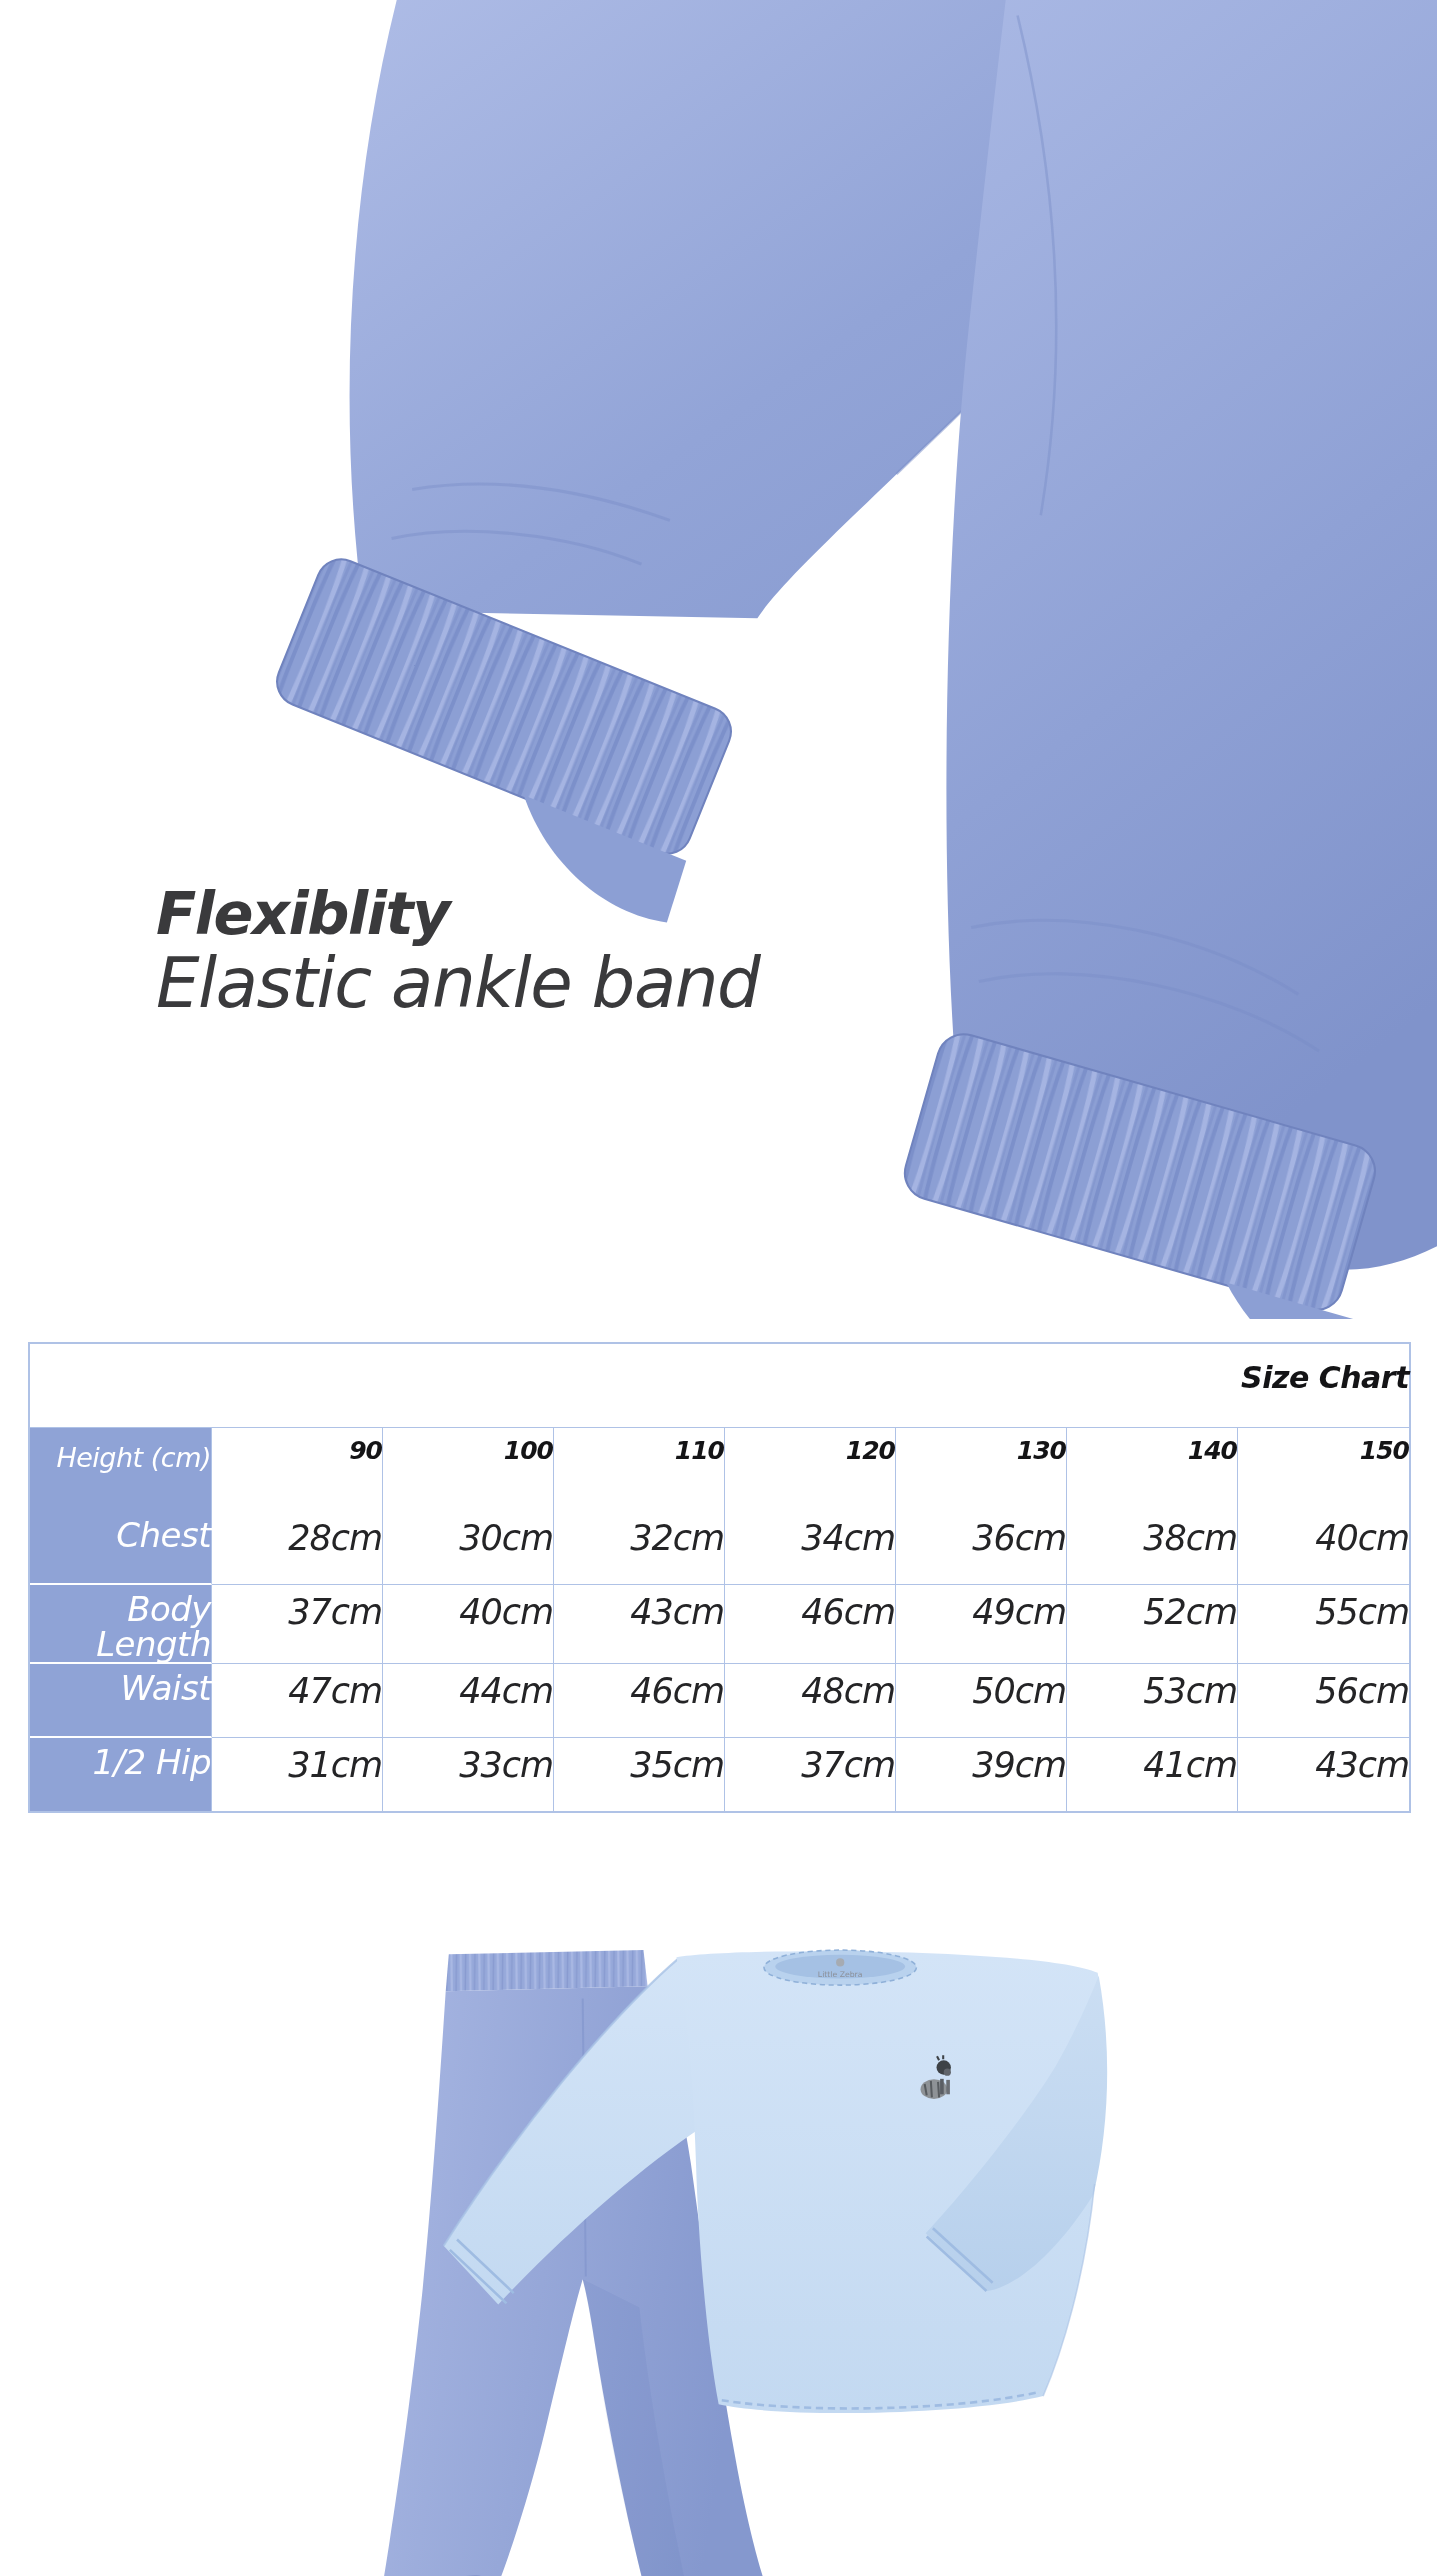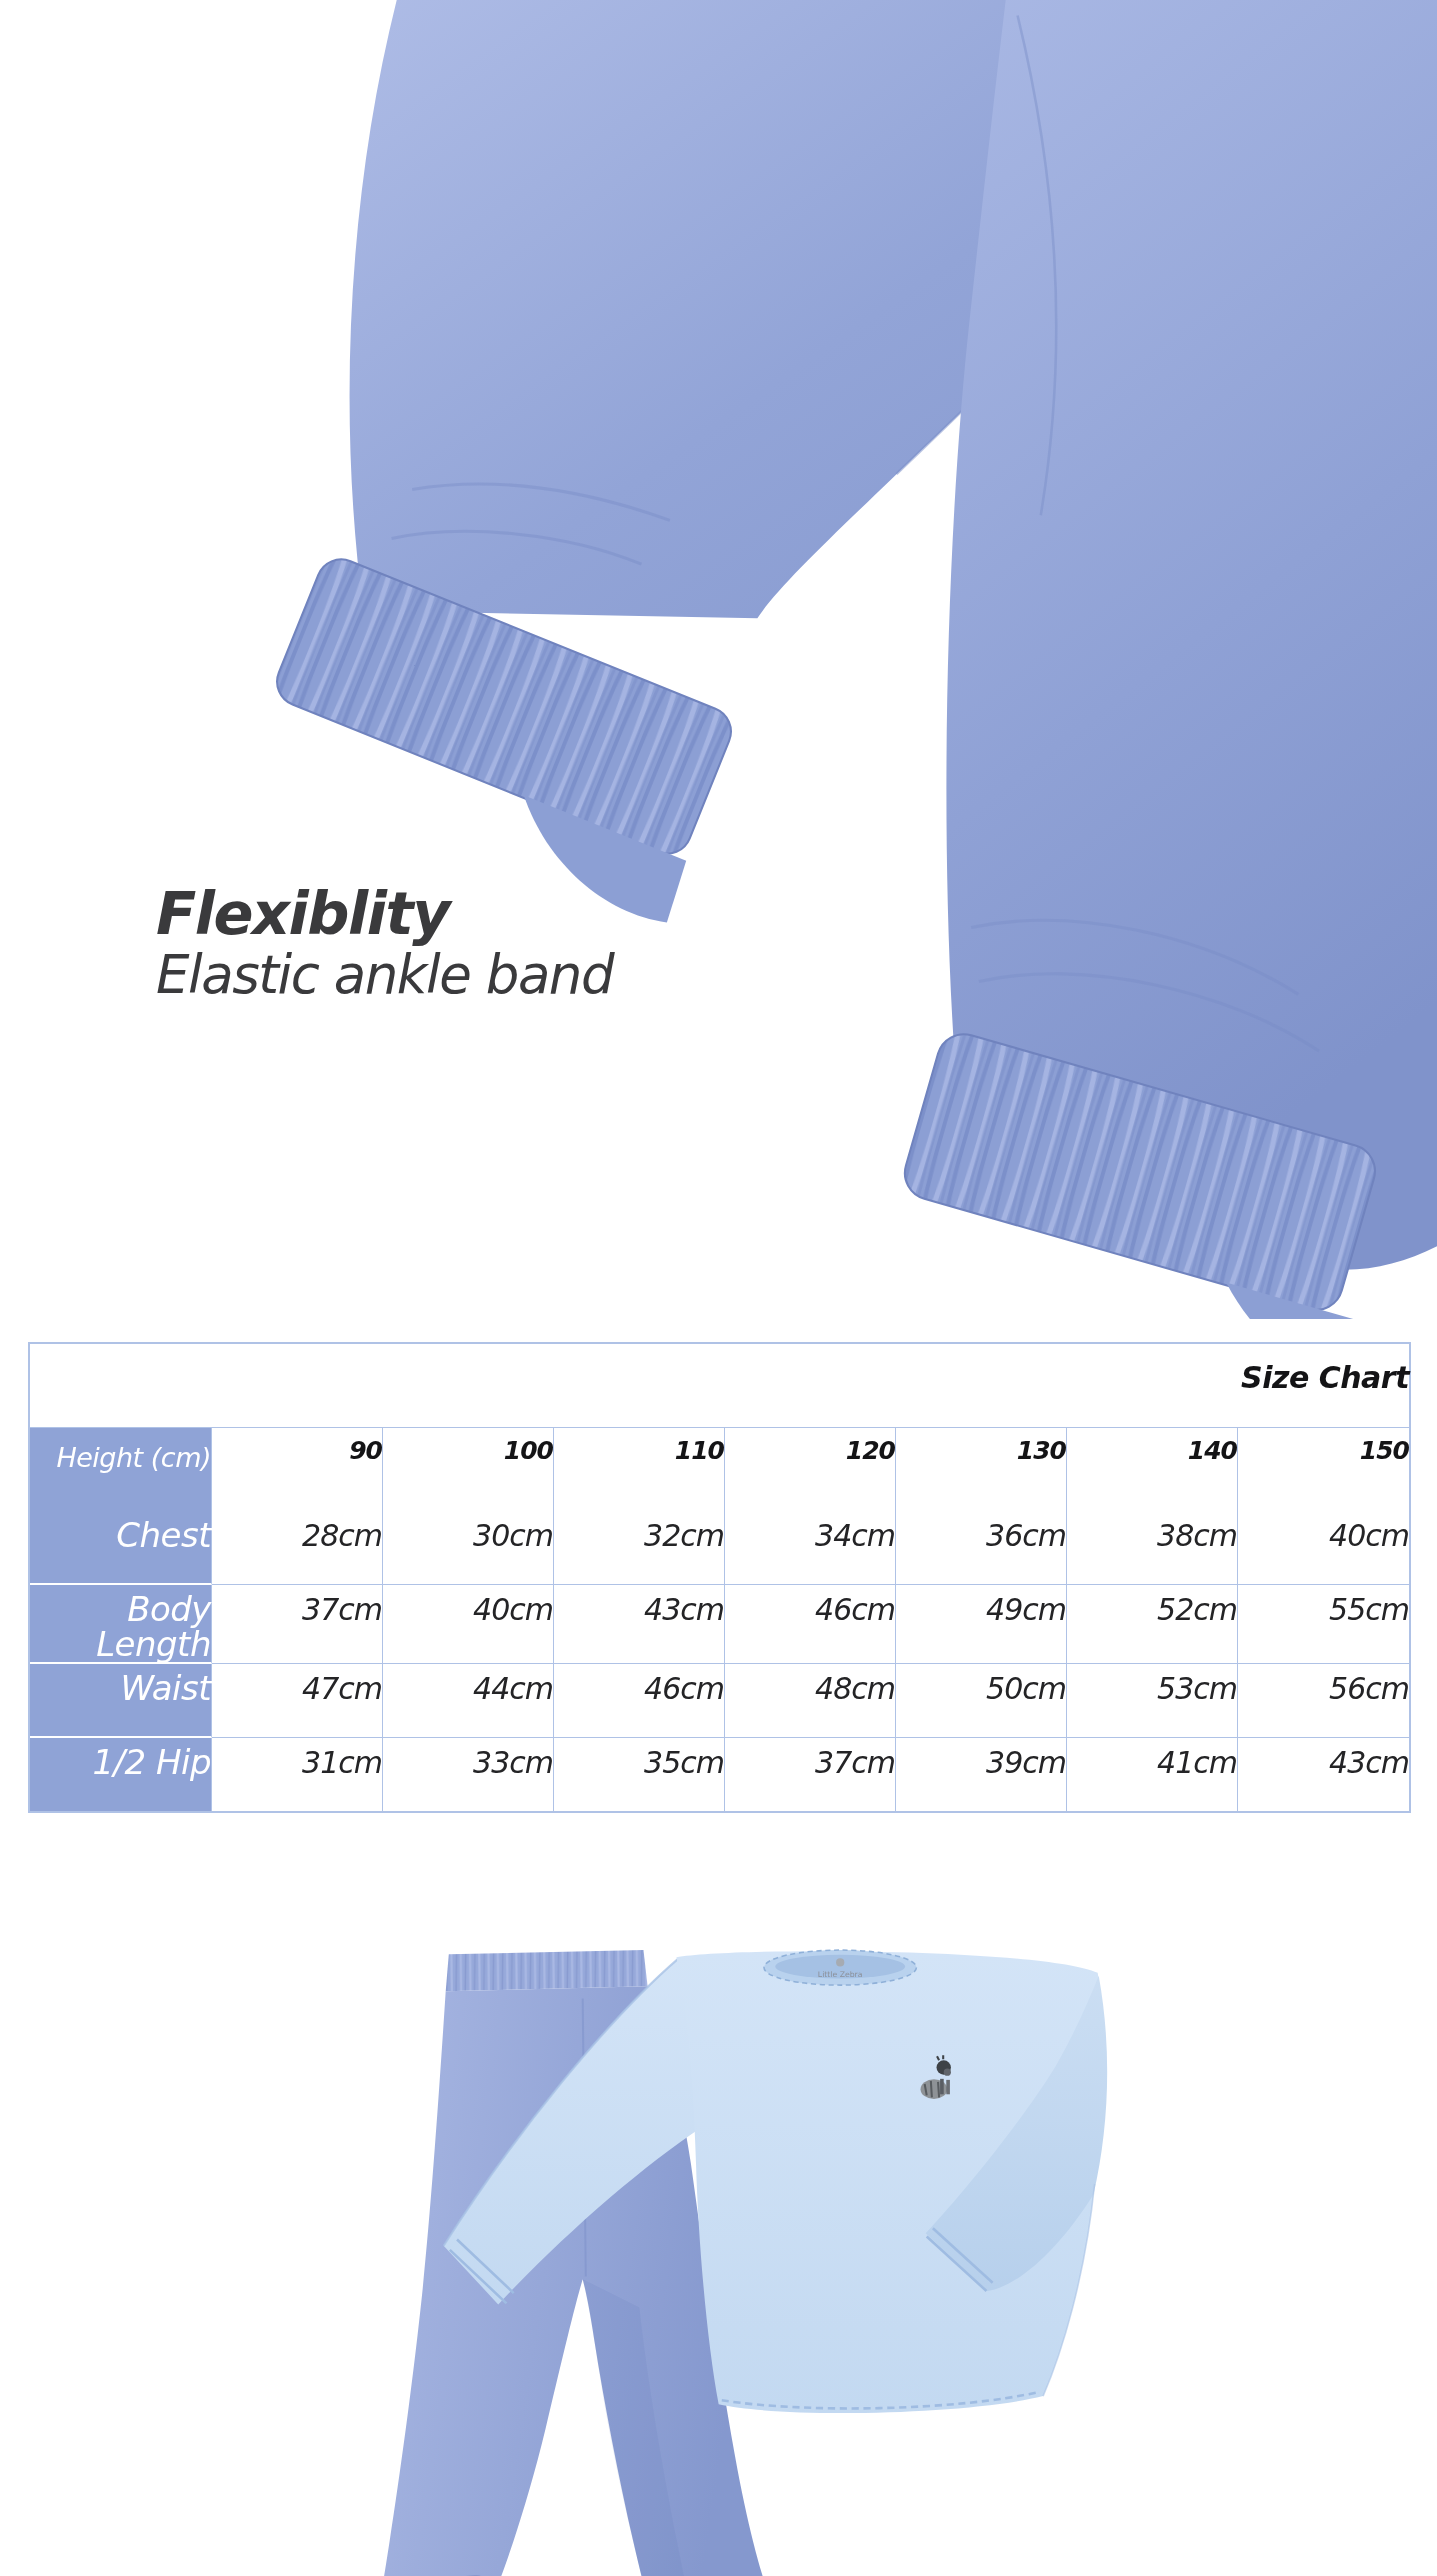--- a/index.html
+++ b/index.html
@@ -8,21 +8,21 @@
     font-family:"DejaVu Sans",sans-serif;
   }
   
   .hero{position:absolute;left:0;top:0;width:1198px;height:1319px;}
   .hero svg{display:block;width:1438px;height:1319px;}
   .hero-caption{position:absolute;left:156px;top:882px;color:var(--heading-text,#3A3A3C);}
   .hero-title{
     font-size:59px;font-weight:bold;font-style:italic;letter-spacing:-1.5px;line-height:1.08;
   }
   .hero-subtitle{
-    font-size:53px;font-weight:normal;font-style:italic;letter-spacing:-1.5px;line-height:1.1;
+    font-size:69px;font-weight:normal;font-style:italic;letter-spacing:-1.5px;line-height:1.1;
   }
   
   .chart-wrap{position:absolute;left:28px;top:1342px;width:1383px;}
   table.size-chart{
     width:100%;table-layout:fixed;border-collapse:separate;border-spacing:0;
     border:2.1px solid var(--table-border,#AFC2E6);
   }
   table.size-chart th,table.size-chart td{
     border-right:1.5px solid var(--table-border,#AFC2E6);
     border-bottom:1.5px solid var(--table-border,#AFC2E6);
@@ -42,21 +42,21 @@
   .label-cell{
     background:var(--table-label-bg,#8FA3D6);color:#ffffff;
     font-size:34px;font-weight:normal;letter-spacing:-0.5px;line-height:1.02;
     padding-top:7.2px !important;white-space:pre-line;
     border-bottom:2.1px solid #fff !important;
   }
   table.size-chart tr:last-child .label-cell{border-bottom:none !important;}
   .corner-cell{height:67px;padding-top:16.5px !important;font-size:27px;}
   .value-cell{
     height:66px;background:#fff;color:var(--table-text,#242426);
-    font-size:30px;font-weight:normal;letter-spacing:-1px;padding-top:7.2px !important;
+    font-size:35px;font-weight:normal;letter-spacing:-1px;padding-top:7.2px !important;
   }
   
   .set-photo{position:absolute;left:361px;top:1947px;width:773px;height:721px;}
   .set-photo svg{display:block;width:773px;height:721px;}
 </style>
 </head>
 <body>
 
 <div class="page">
 

